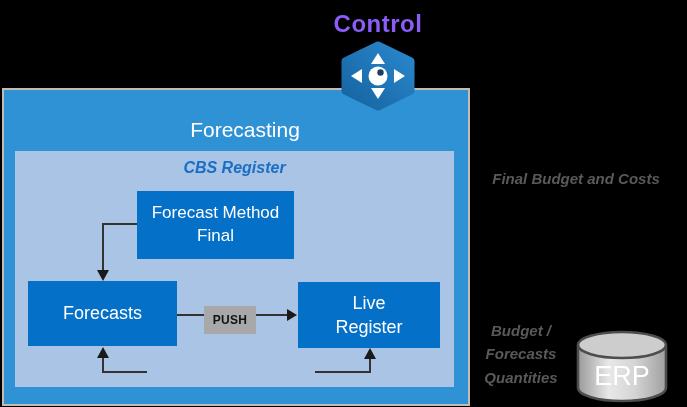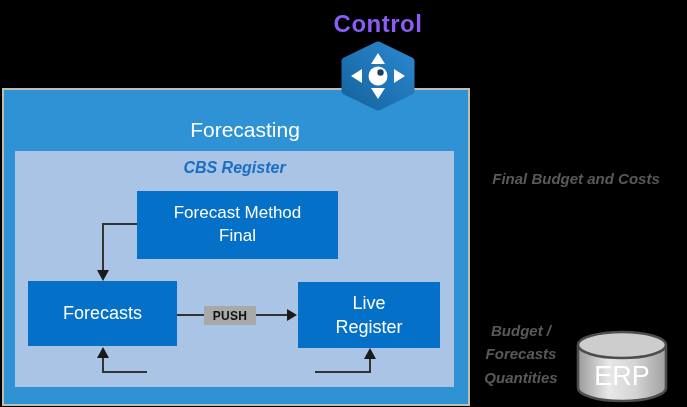--- a/index.html
+++ b/index.html
@@ -58,35 +58,35 @@
   .node {
     background: #0470C8;
     color: #FFFFFF;
     display: flex;
     flex-direction: column;
     align-items: center;
     justify-content: center;
     text-align: center;
     line-height: 1.35;
   }
-  .node-fms   { left: 137px; top: 191px; width: 201px; height: 68px; font-size: 17px; }
+  .node-fms   { left: 137px; top: 191px; width: 157px; height: 68px; font-size: 17px; }
   .node-fc    { left: 28px;  top: 281px; width: 149px; height: 65px; font-size: 18px; }
   .node-live  { left: 298px; top: 282px; width: 142px; height: 66px; font-size: 18px; }
 
   
   .connector-label {
     background: #A8A8A8;
     color: #111111;
     font-weight: bold;
     display: flex;
     align-items: center;
     justify-content: center;
     letter-spacing: 0.3px;
   }
-  .label-push   { left: 204px; top: 306px; width: 52px;  height: 19px; font-size: 12px; }
+  .label-push   { left: 204px; top: 306px; width: 52px;  height: 28px; font-size: 12px; }
   .label-budget { left: 147px; top: 358px; width: 168px; height: 27px; font-size: 12px; }
 
   
   .annotation {
     color: #58595B;
     font-style: italic;
     font-weight: bold;
     font-size: 15px;
     text-align: center;
   }

